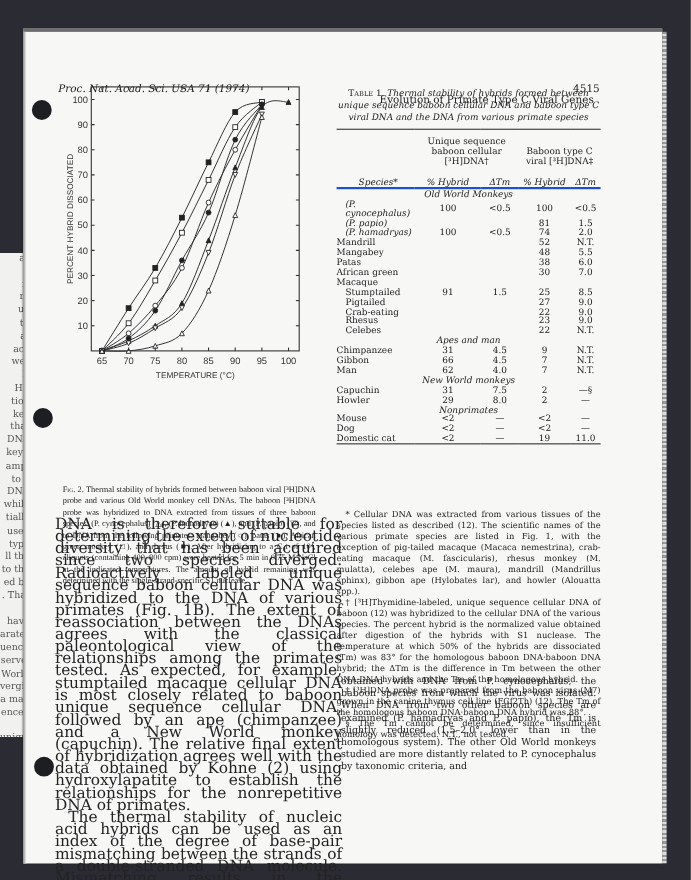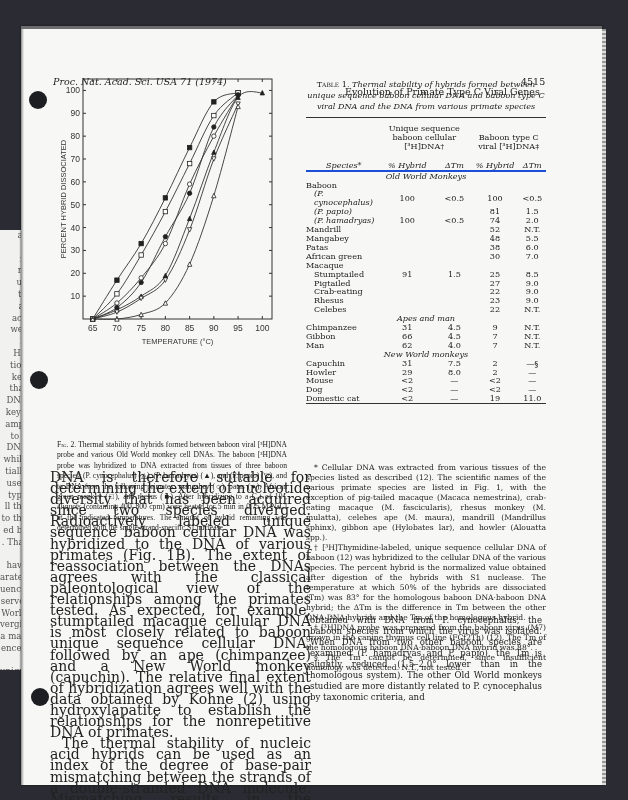--- a/index.html
+++ b/index.html
@@ -242,27 +242,20 @@
         <th class="num" style="padding-top:10px;">ΔTm</th>
         <th class="num" style="padding-top:10px;">% Hybrid</th>
         <th class="num" style="padding-top:10px;">ΔTm</th>
       </tr>
     </thead>
     <tbody id="tbody">
         <tr class="grp">
           <td colspan="5">Old World Monkeys</td>
         </tr>
         <tr>
-          <td>Baboon</td>
-          <td class="num"></td>
-          <td class="num"></td>
-          <td class="num"></td>
-          <td class="num"></td>
-        </tr>
-        <tr>
           <td class="ind1 sp">(P. cynocephalus)</td>
           <td class="num">100</td>
           <td class="num">&lt;0.5</td>
           <td class="num">100</td>
           <td class="num">&lt;0.5</td>
         </tr>
         <tr>
           <td class="ind1 sp">(P. papio)</td>
           <td class="num"></td>
           <td class="num"></td>
@@ -380,20 +373,23 @@
           <td class="num">2</td>
           <td class="num">—§</td>
         </tr>
         <tr>
           <td>Howler</td>
           <td class="num">29</td>
           <td class="num">8.0</td>
           <td class="num">2</td>
           <td class="num">—</td>
         </tr>
+        <tr class="grp">
+          <td colspan="5">Nonprimates</td>
+        </tr>
         <tr>
           <td>Mouse</td>
           <td class="num">&lt;2</td>
           <td class="num">—</td>
           <td class="num">&lt;2</td>
           <td class="num">—</td>
         </tr>
         <tr>
           <td>Dog</td>
           <td class="num">&lt;2</td>

